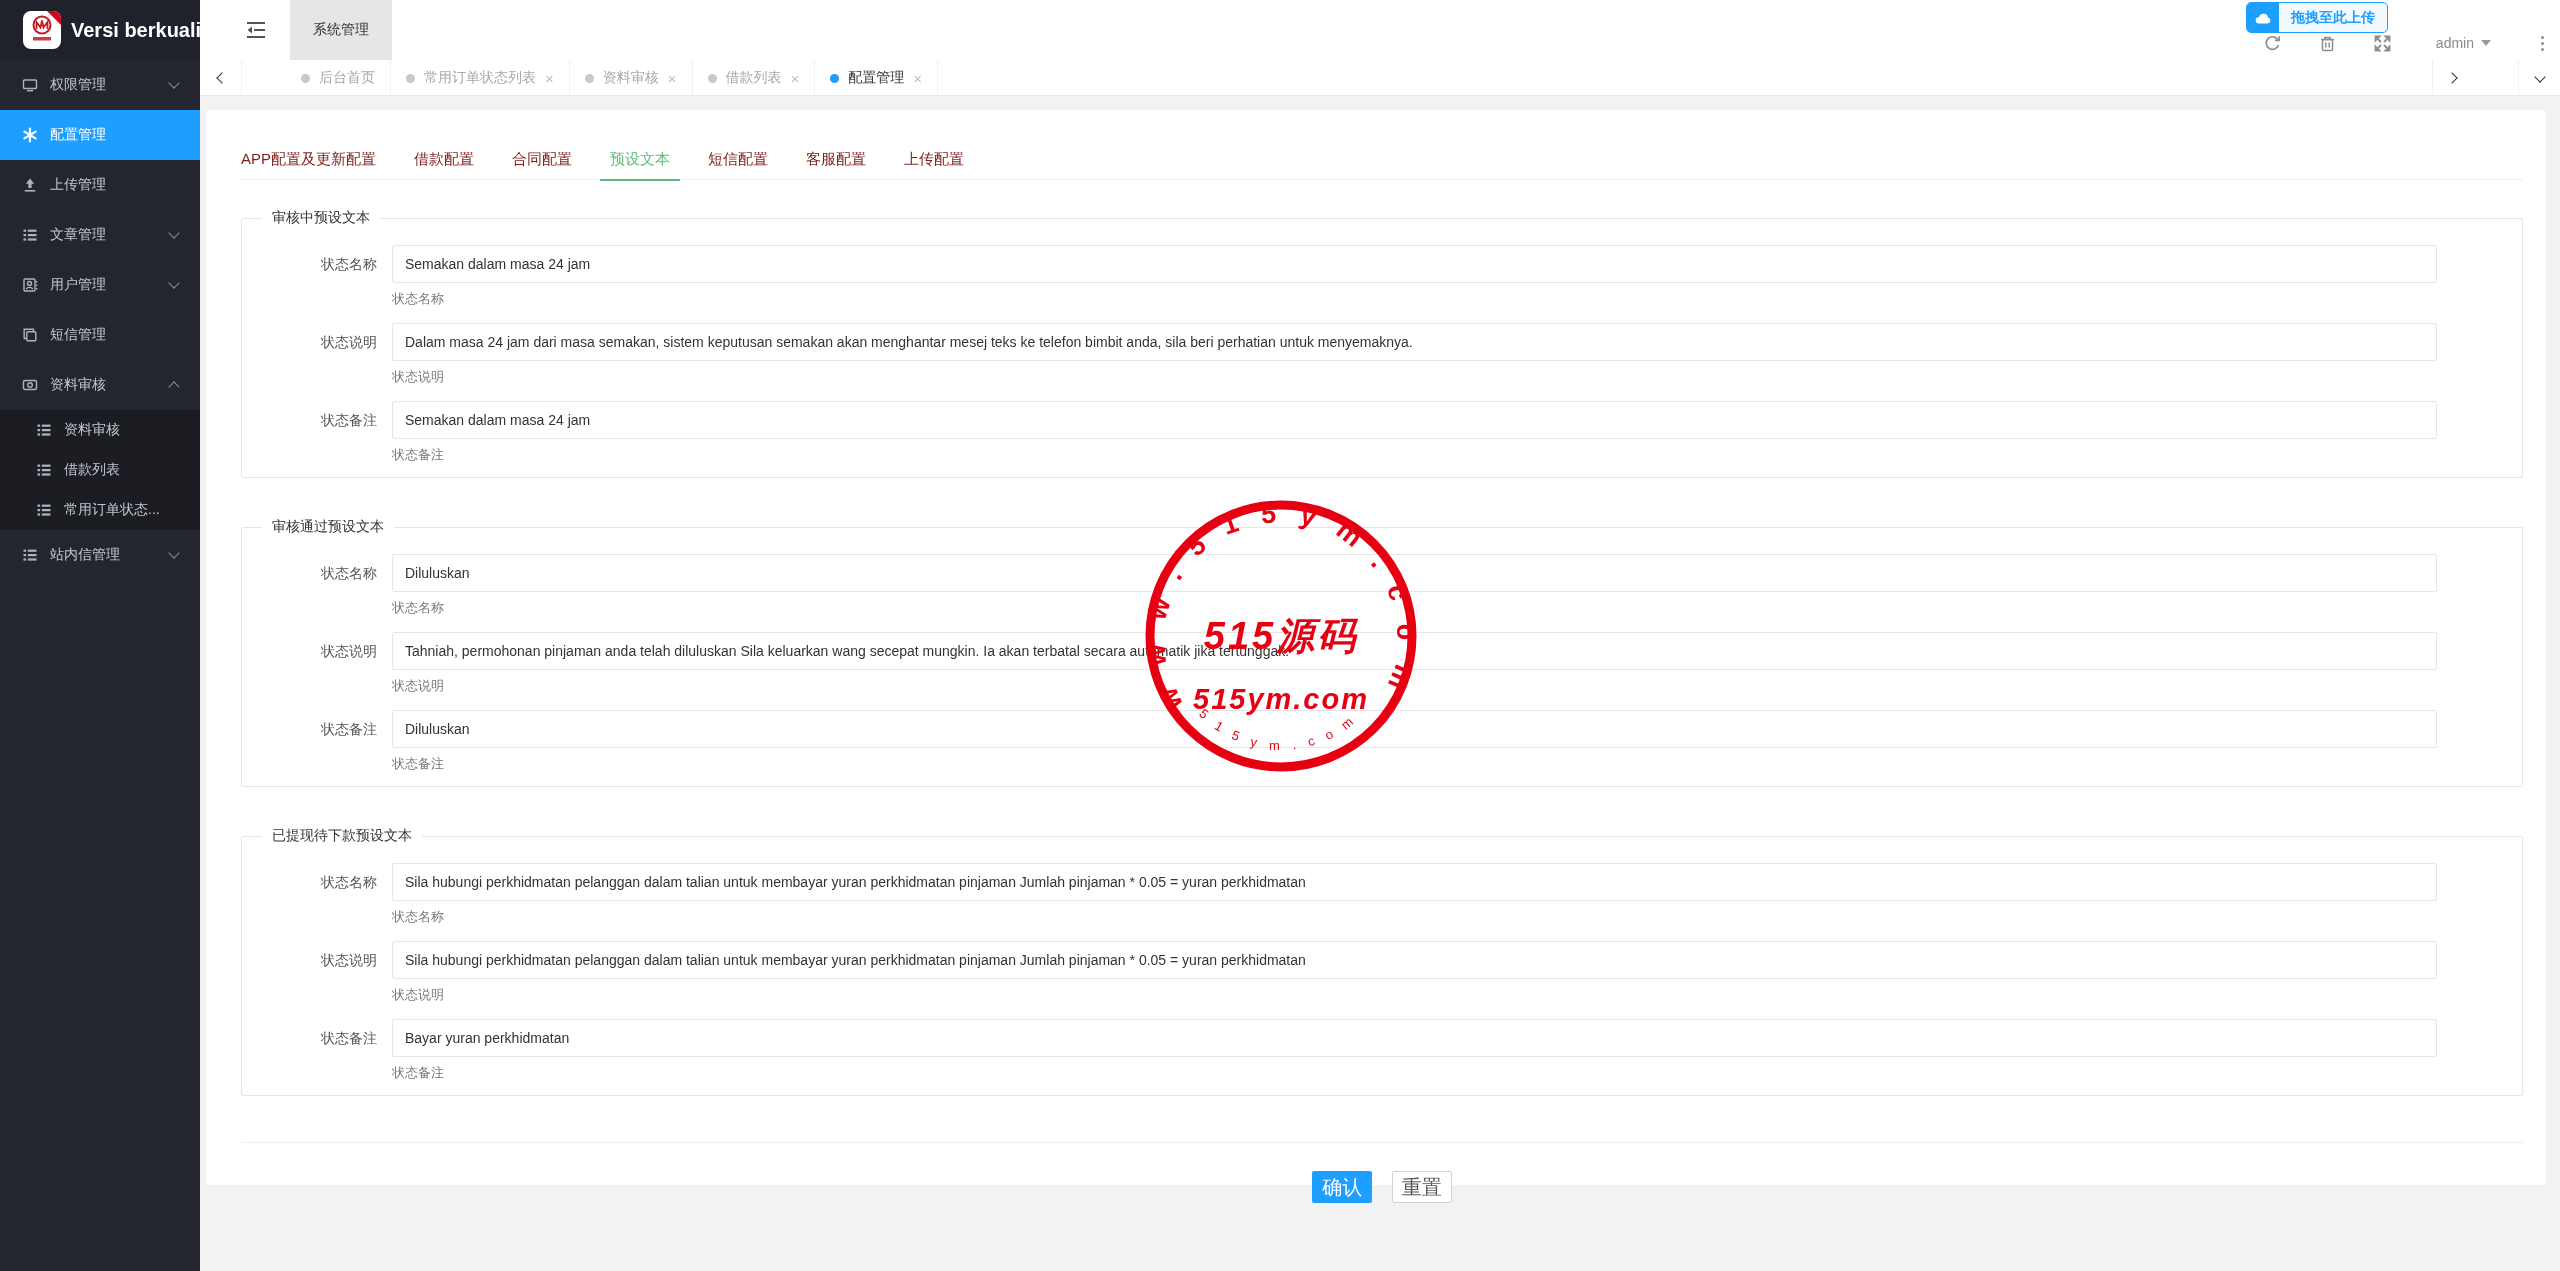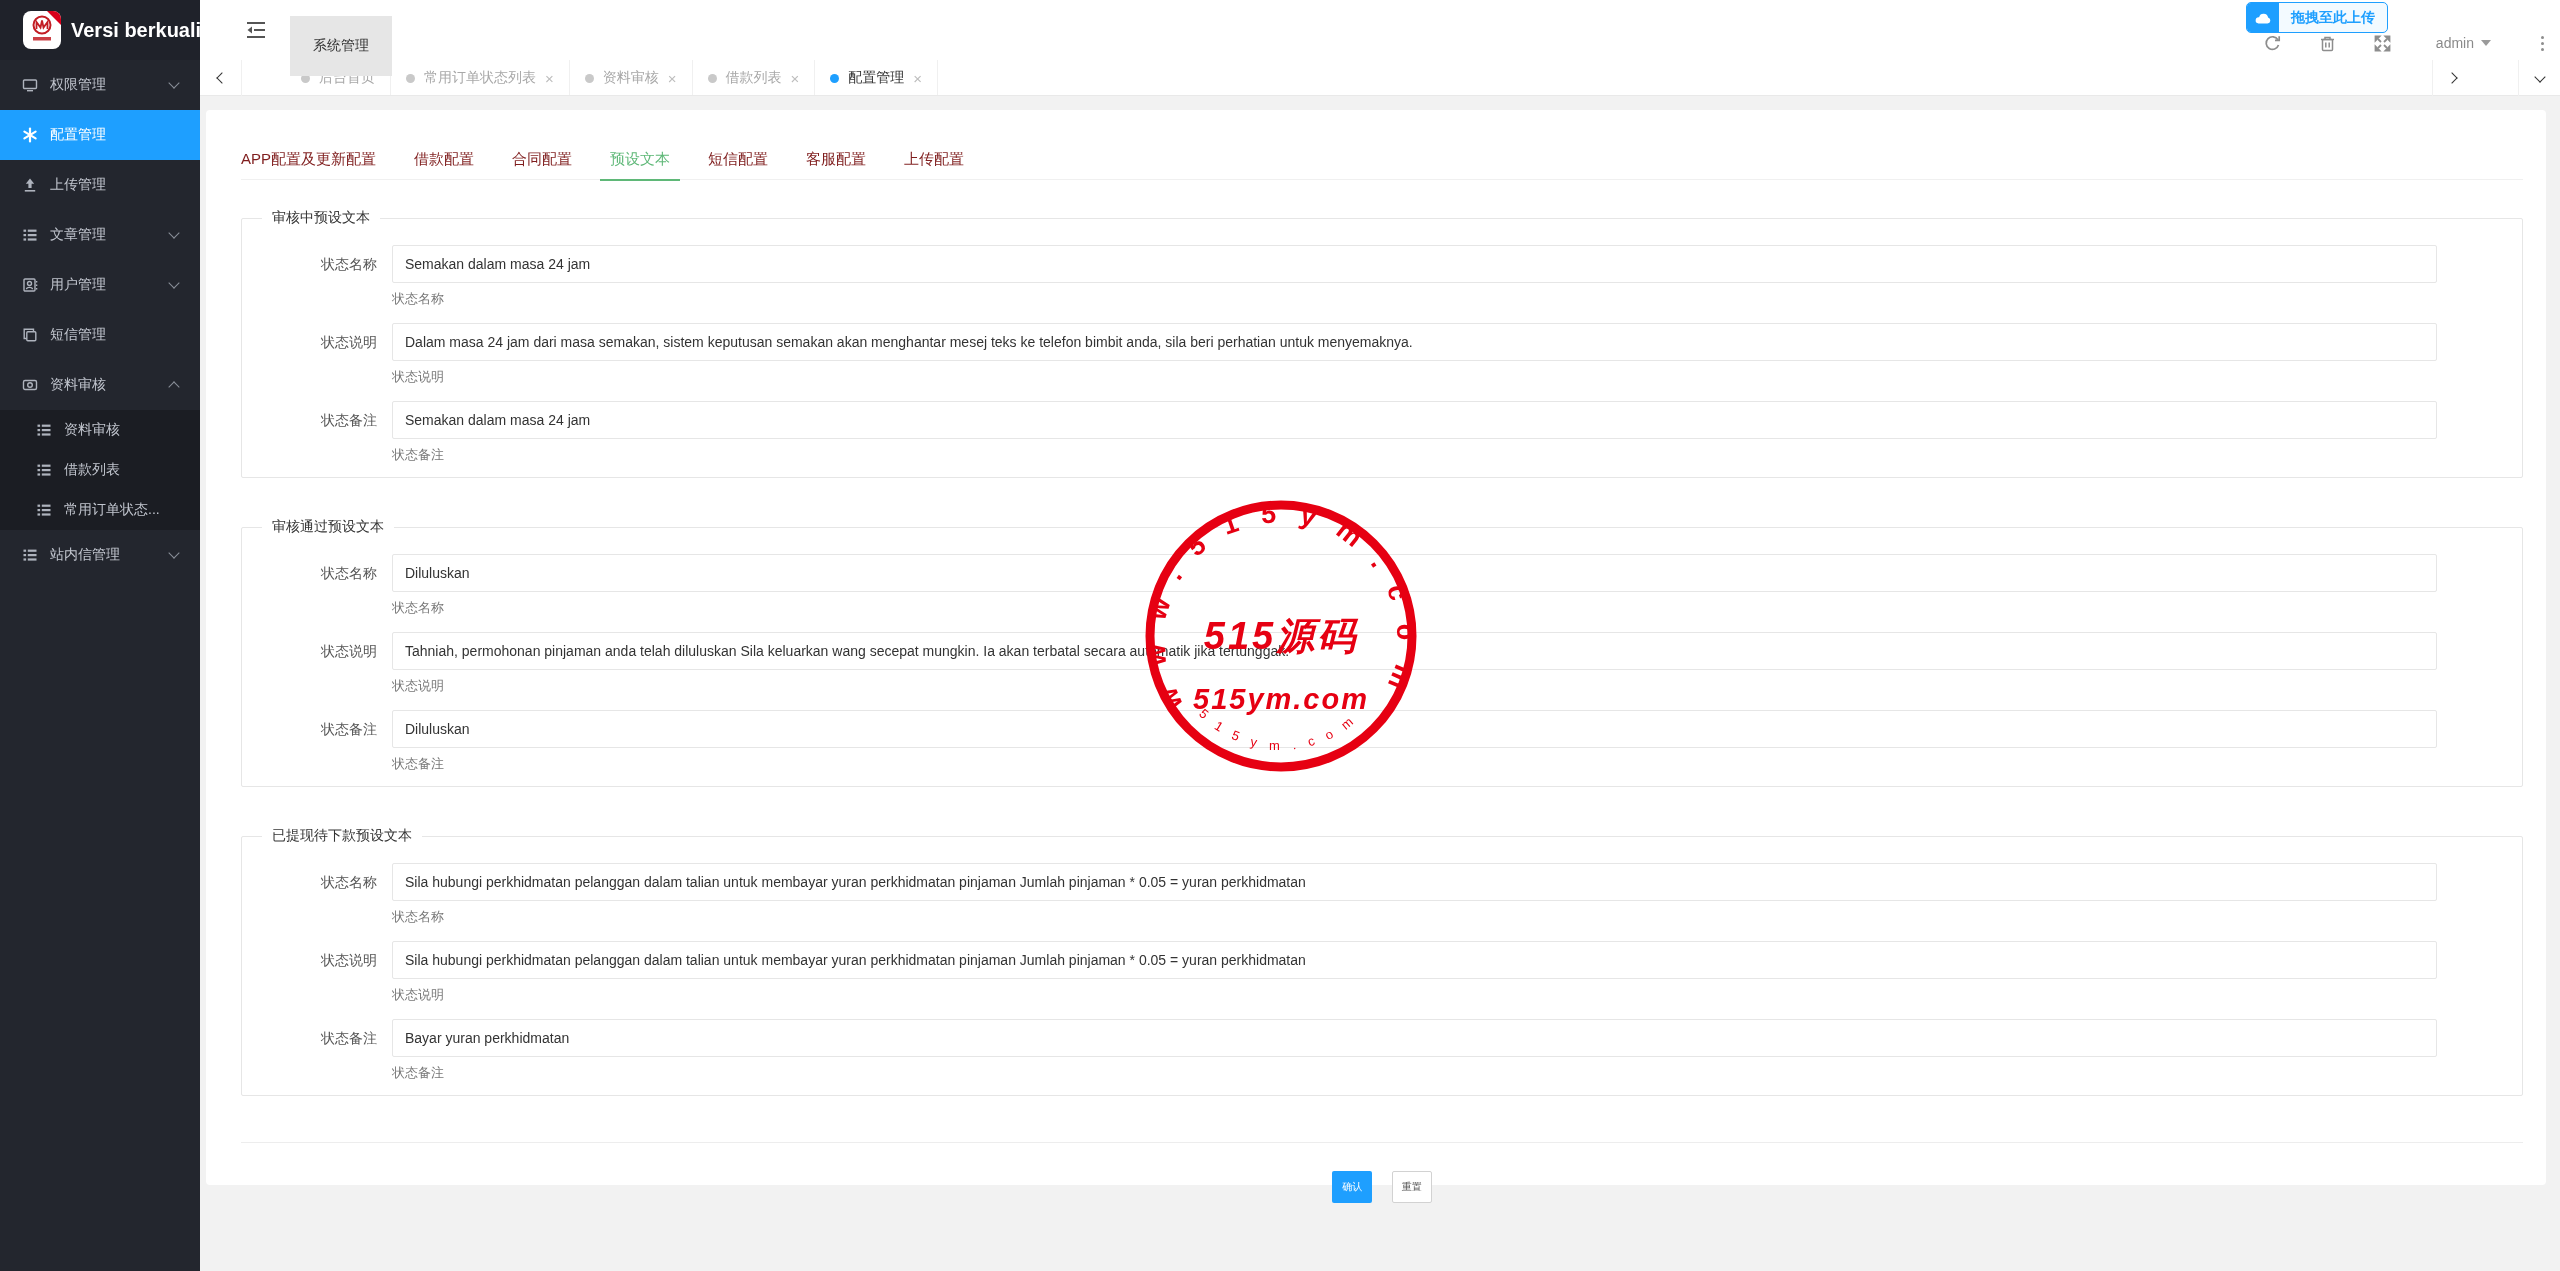--- a/index.html
+++ b/index.html
@@ -18,21 +18,21 @@
   .nav-item.active .nav-icon { color:#fff; }
   .submenu { background:#1b1d23; }
   .submenu .nav-item { height:40px; padding-left:36px; }
   .chev { position:absolute; right:22px; width:8px; height:8px; border-left:1.6px solid #8a8f99; border-bottom:1.6px solid #8a8f99; }
   .chev.down { transform:rotate(-45deg); top:19px; }
   .chev.up { transform:rotate(135deg); top:23px; }
 
   
   .header { position:absolute; left:200px; top:0; right:0; height:60px; background:#fff; z-index:10; }
   .hamburger { position:absolute; left:46px; top:21px; width:20px; height:18px; color:#555; cursor:pointer; }
-  .topmenu-item { position:absolute; left:90px; top:16px; width:102px; height:60px; background:#e6e6e6; display:flex; align-items:center; justify-content:center; font-size:14px; color:#333; cursor:pointer; }
+  .topmenu-item { position:absolute; left:90px; top:0; width:102px; height:60px; background:#e6e6e6; display:flex; align-items:center; justify-content:center; font-size:14px; color:#333; cursor:pointer; }
   .header-icons { position:absolute; right:10px; top:30px; height:26px; display:flex; align-items:center; gap:36px; }
   .hicon { width:19px; height:19px; color:#8d8d8d; cursor:pointer; }
   .admin-wrap { display:flex; align-items:center; gap:7px; cursor:pointer; color:#8a8a8a; font-size:14px; padding:0 8px; }
   .caret-down { width:0; height:0; border-left:5px solid transparent; border-right:5px solid transparent; border-top:6px solid #9a9a9a; }
   .kebab { display:flex; flex-direction:column; gap:3px; padding:0 6px; cursor:pointer; }
   .kebab i { width:3px; height:3px; border-radius:50%; background:#8d8d8d; }
   .upload-pill { position:absolute; top:2px; right:172px; height:31px; display:flex; align-items:center; background:#f3faff; border:1px solid #1e9fff; border-radius:5px; overflow:hidden; cursor:pointer; z-index:30; }
   .upload-pill .pill-ic { width:32px; height:31px; background:#1e9fff; display:flex; align-items:center; justify-content:center; }
   .upload-pill .pill-tx { color:#1e9fff; font-size:14px; font-weight:bold; padding:0 12px; white-space:nowrap; }
 
@@ -64,21 +64,21 @@
   fieldset.block.first { margin-top:29px; }
   legend { margin-left:20px; padding:0 10px; font-size:14px; color:#333; }
   .form-row { display:flex; }
   .form-label { width:135px; flex:none; text-align:right; line-height:38px; font-size:14px; color:#555; }
   .form-field { flex:1; margin-left:15px; margin-right:85px; }
   .form-input { width:100%; height:38px; border:1px solid #e6e6e6; border-radius:2px; padding:0 12px; font-size:14px; color:#333; background:#fff; outline:none; }
   .form-hint { margin:8px 0 16px 0; font-size:13px; color:#777; line-height:16px; }
   .form-row:last-child .form-hint { margin-bottom:0; }
   .divider { height:1px; background:#ededed; margin-top:46px; }
   .btn-row { text-align:center; margin-top:28px; }
-  .btn { display:inline-block; height:32px; line-height:32px; font-size:10px; border-radius:2px; cursor:pointer; vertical-align:middle; }
+  .btn { display:inline-block; height:32px; line-height:32px; font-size:20px; border-radius:2px; cursor:pointer; vertical-align:middle; }
   .btn-confirm { background:#1e9fff; color:#fff; padding:0 10px; border:none; }
   .btn-reset { background:#fff; color:#555; padding:0 9px; border:1px solid #d2d2d2; line-height:30px; margin-left:15px; }
 
   
   .stamp { position:absolute; left:1142px; top:497px; width:278px; height:278px; z-index:40; pointer-events:none; }
 </style>
 </head>
 <body>
 
 <aside class="sidebar">

